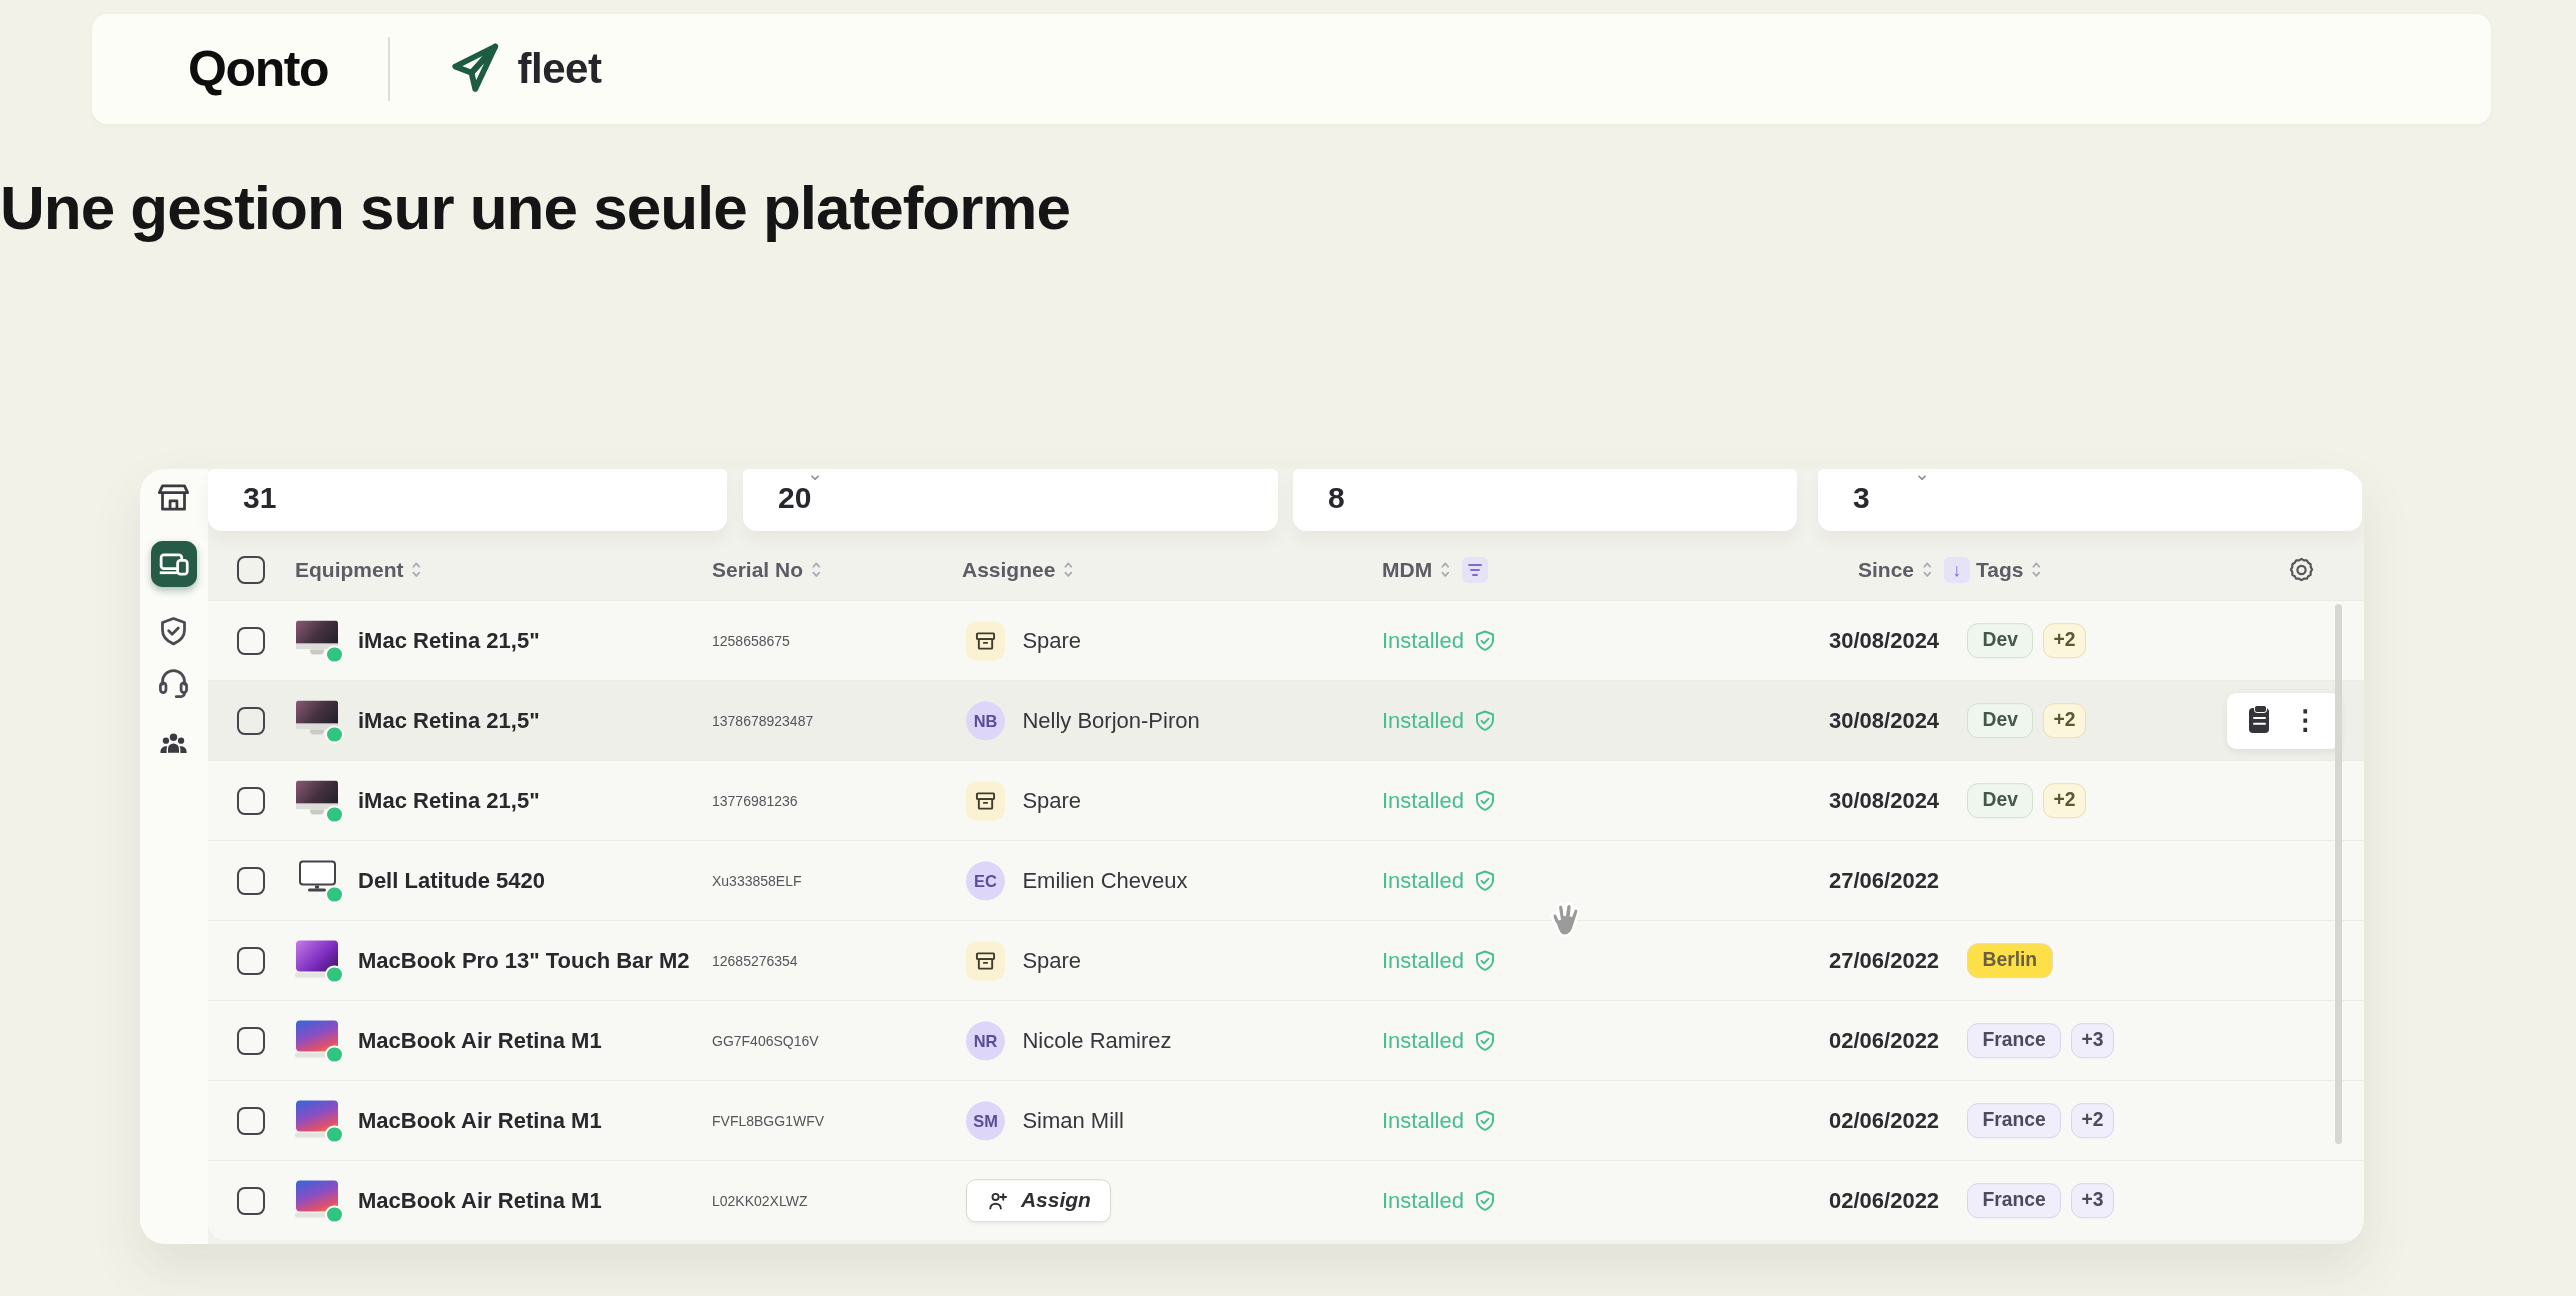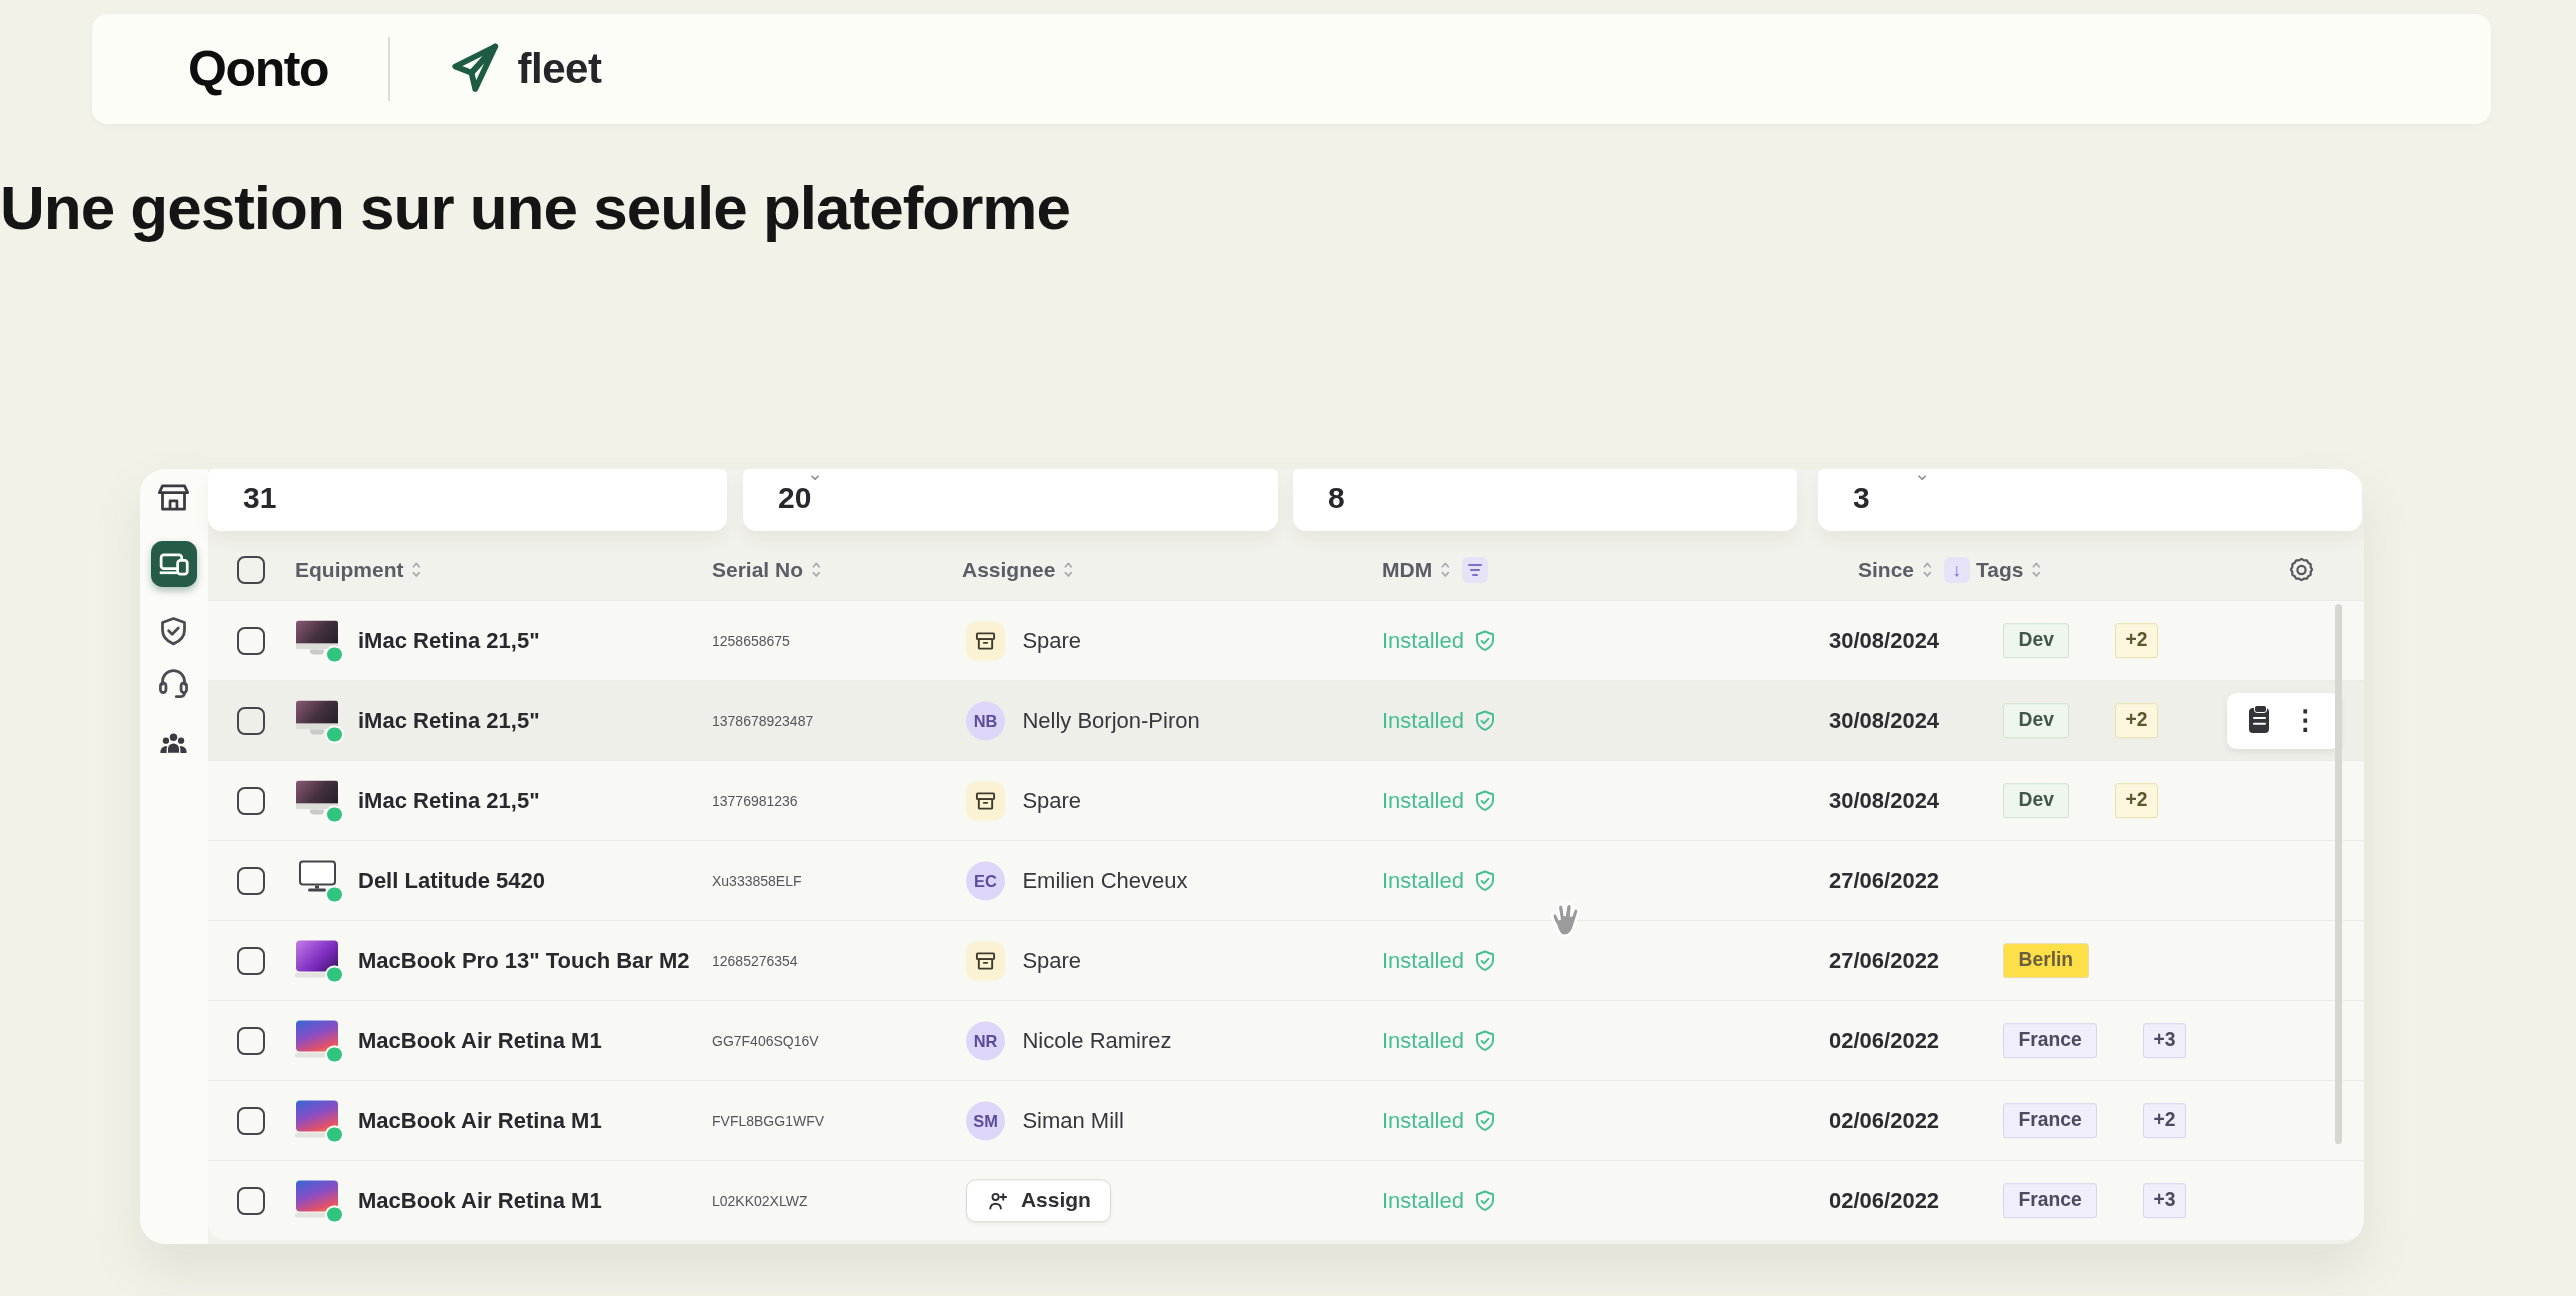--- a/index.html
+++ b/index.html
@@ -80,25 +80,25 @@
       background:linear-gradient(160deg,#3f63d4 5%,#8a4ec4 45%,#e0506b 78%,#f0913f);}
 
   
   .spare-box{width:39px;height:39px;border-radius:10.6px;background:#faf2d3;display:flex;
              align-items:center;justify-content:center;}
   .avatar{width:39px;height:39px;border-radius:50%;background:#ded6f8;color:#5b4b9b;display:flex;
           align-items:center;justify-content:center;font-size:16.4px;font-weight:700;}
   .aname{font-size:22px;color:#36363c;}
   .assign-btn{display:flex;align-items:center;gap:11.6px;background:#fff;border:1.4px solid #d7d7d1;
               border-radius:9.6px;padding:8.7px 19.3px;box-shadow:0 1.9px 3.9px rgba(0,0,0,.04);}
-  .assign-btn span{font-size:21px;font-weight:700;color:#2e2e33;}
-
-  
-  .pill{display:inline-flex;align-items:center;padding:5.8px 14.5px;border-radius:3px;font-size:19.3px;
-        font-weight:700;border:1.4px solid;margin-right:9.6px;margin-left:36px;}
+  .assign-btn span{font-size:21px;font-weight:700;color:#2e2e33;font-style:italic;}
+
+  
+  .pill{display:inline-flex;align-items:center;padding:5.8px 14.5px;border-radius:11px;font-size:19.3px;
+        font-weight:700;border:1.4px solid;margin-right:9.6px;}
   .pill.green{background:#eef6ee;border-color:#cfe2cf;color:#41584a;}
   .pill.yellow{background:#fbf6dc;border-color:#e9e0ac;color:#5d562f;padding:5.8px 9.6px;}
   .pill.tan{background:#fde047;border-color:#e8dab6;color:#6b5f41;}
   .pill.lavender{background:#f0eefa;border-color:#d8d4f0;color:#4c4960;}
   .pill.lavender.small{padding:5.8px 9.6px;}
 
   
   .actions{position:absolute;right:23px;top:11.6px;width:114px;height:56px;background:#fff;border-radius:9.6px;
            box-shadow:0 2.9px 7.7px rgba(0,0,0,.07);display:flex;align-items:center;justify-content:space-evenly;}
   .clipboard{position:relative;width:20px;height:25px;background:#34343a;border-radius:3.9px;}

